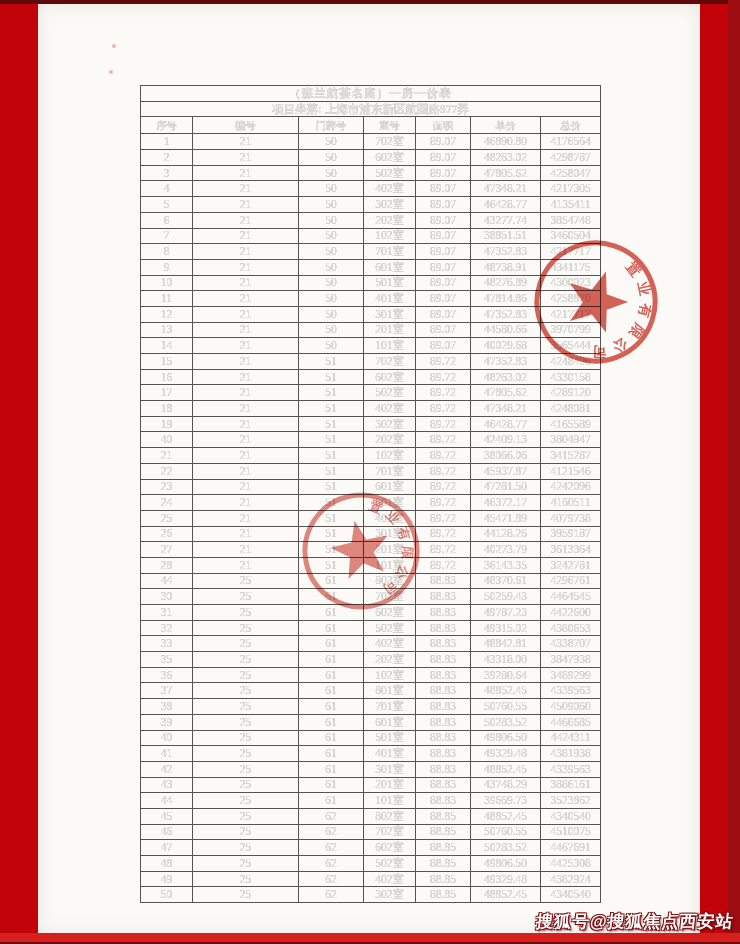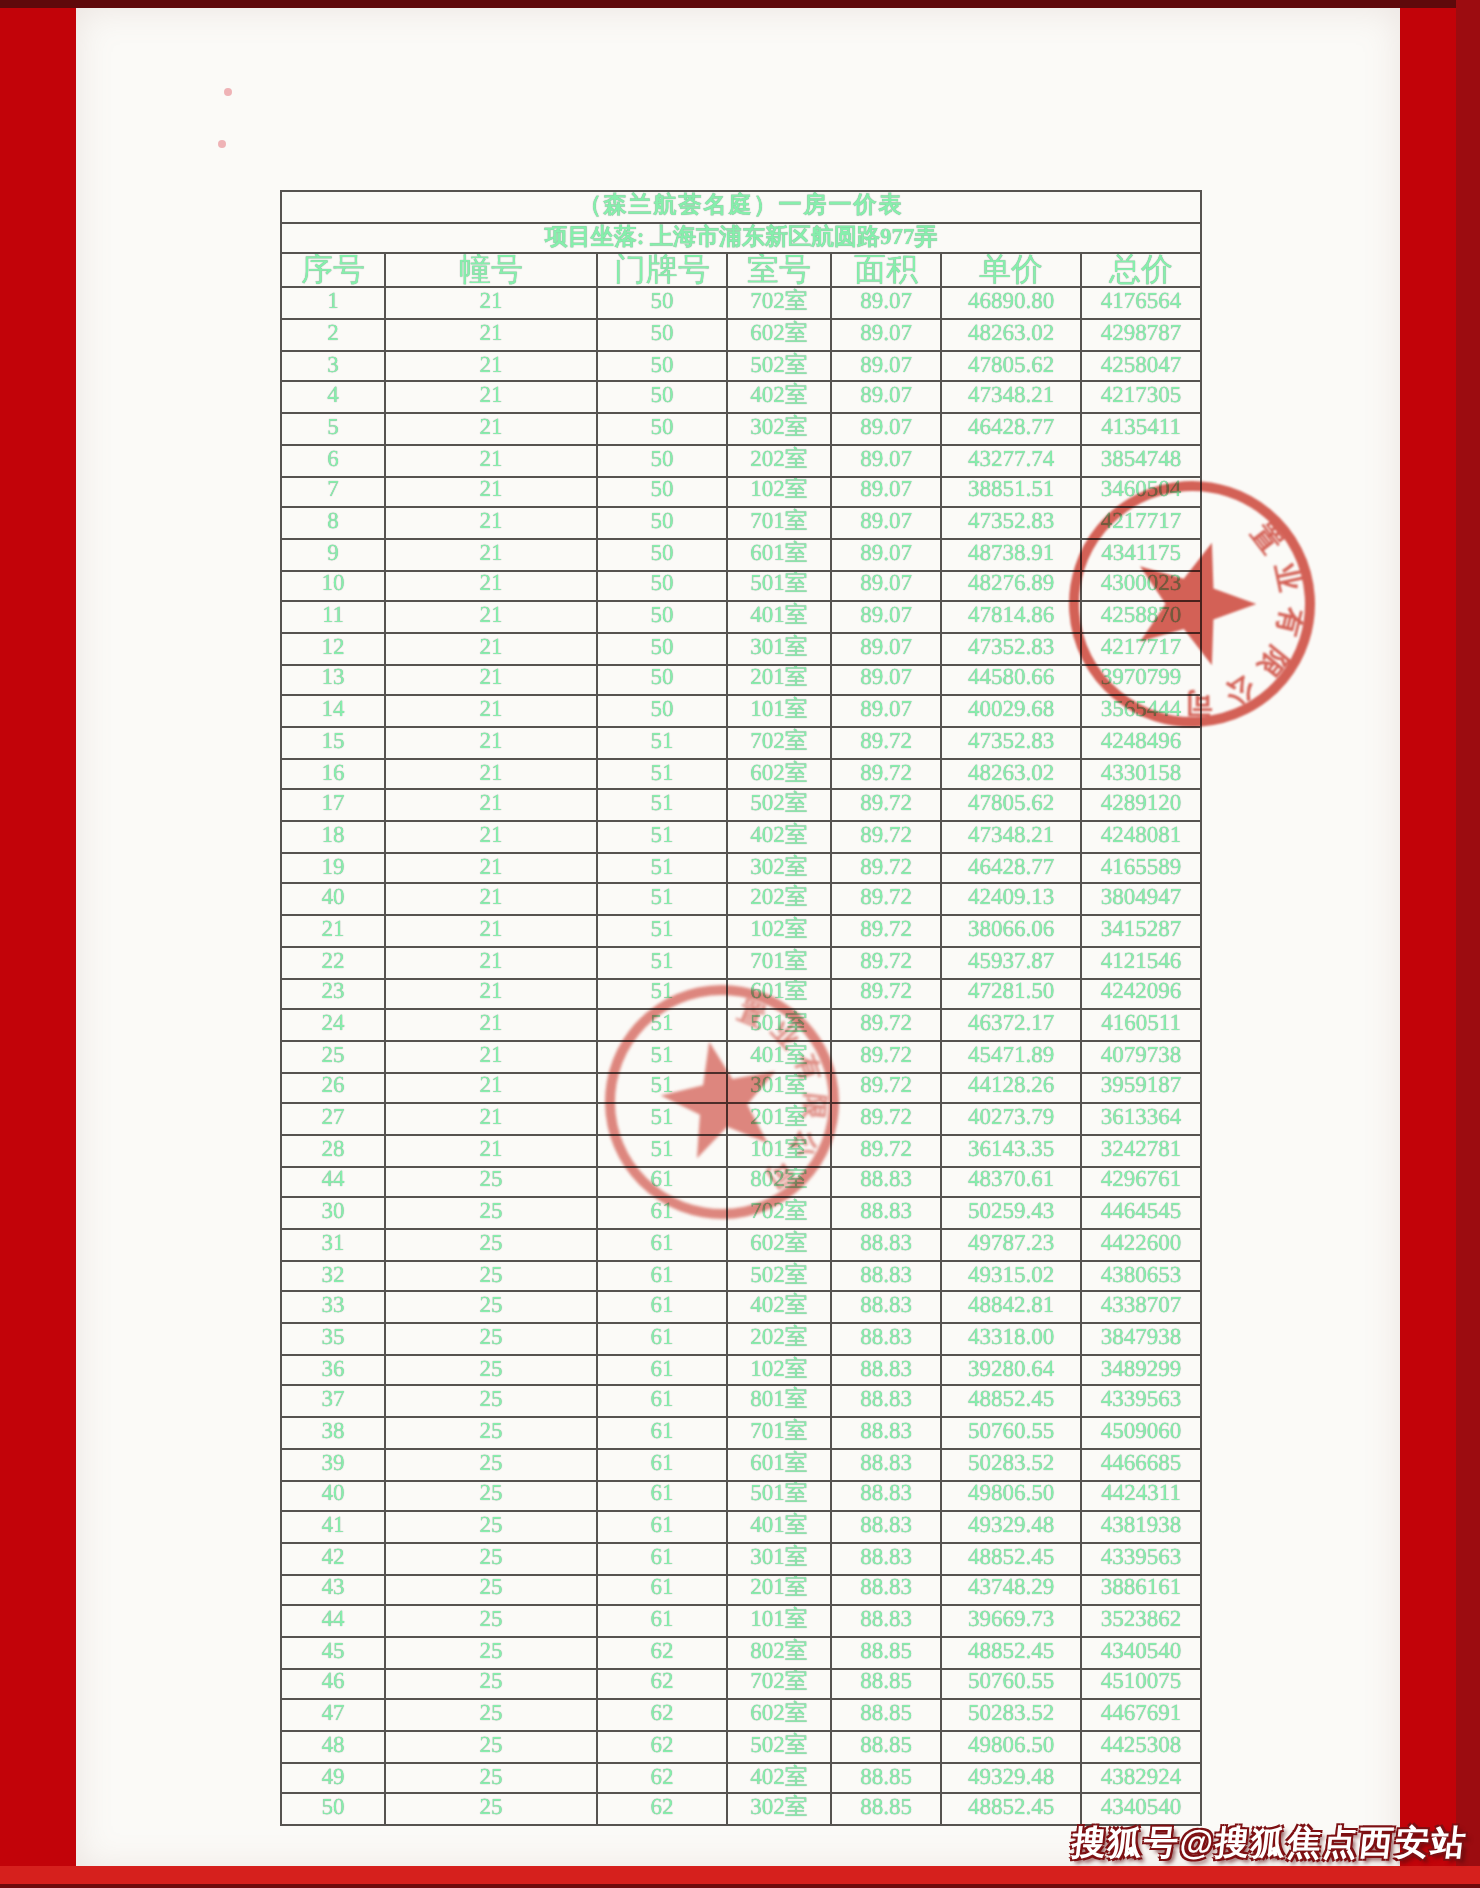--- a/index.html
+++ b/index.html
@@ -13,34 +13,34 @@
   .bottom-bar{position:absolute;left:0;top:933px;width:740px;height:11px;background:#d6201d;border-bottom:2px solid #6e0a0c;box-sizing:border-box;}
   .page{
     position:absolute;left:38px;top:4px;width:662px;height:931px;
     background:#fbfaf7;box-shadow:inset 0 0 18px rgba(160,130,120,.18);
   }
   .speck{position:absolute;width:4px;height:4px;border-radius:50%;background:rgba(229,120,130,.55);}
   .speck.s1{left:74px;top:40px;}
   .speck.s2{left:71px;top:66px;}
 
   table.price-table{
-    position:absolute;left:140px;top:95px;width:460px;
+    position:absolute;left:140px;top:85px;width:460px;
     border-collapse:collapse;table-layout:fixed;
-    color:#86efac;
+    color:#e5e5e5;
   }
   table.price-table td{
     border:1px solid #565350;
     text-align:center;vertical-align:middle;
     font-size:11.5px;height:14.7px;line-height:13px;
     padding:0;overflow:hidden;white-space:nowrap;
     text-shadow:0 0 .5px rgba(40,40,40,.55);
   }
   td.title-cell{height:21px;font-weight:bold;font-size:14px;letter-spacing:1px;}
   td.location-cell{height:17px;text-align:left;font-size:12px;padding-left:2px;font-weight:bold;}
-  tr.header-row td{height:16px;font-weight:normal;font-size:16px;}
+  tr.header-row td{height:16px;font-weight:bold;font-size:10px;}
   col.c-seq{width:52px;} col.c-bldg{width:106px;} col.c-door{width:65px;}
   col.c-room{width:52px;} col.c-area{width:55px;} col.c-unit{width:70px;} col.c-total{width:60px;}
 
   .seal{position:absolute;mix-blend-mode:multiply;pointer-events:none;}
   .seal.seal-1{left:526px;top:232px;opacity:.82;filter:blur(.4px);}
   .seal.seal-2{left:296px;top:486px;opacity:.62;filter:blur(.7px);}
 
   .watermark{
     position:absolute;right:6px;top:910px;z-index:9;
     font-family:"Liberation Sans","DejaVu Sans",sans-serif;

